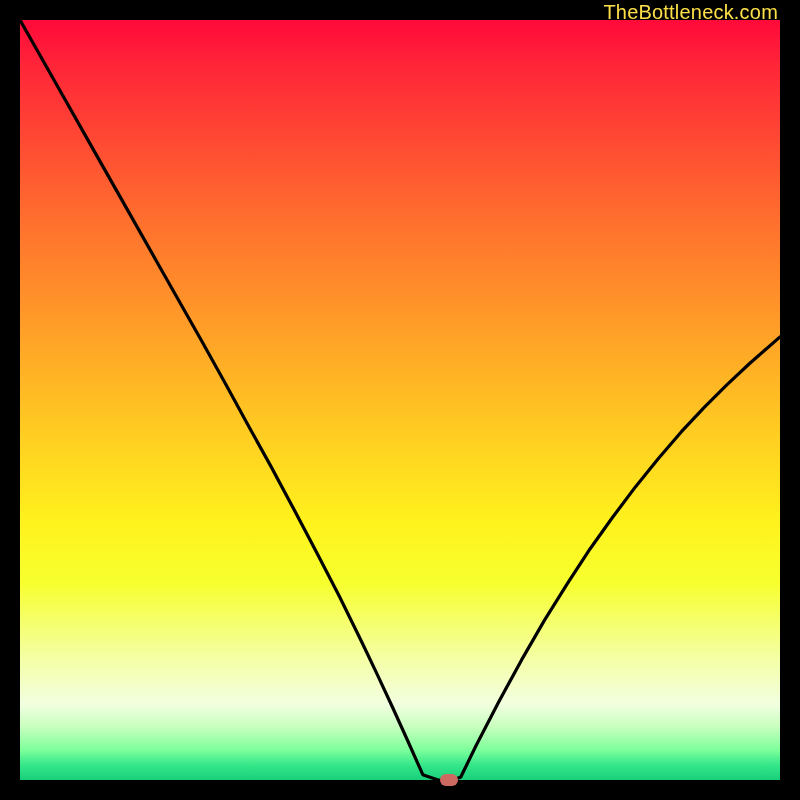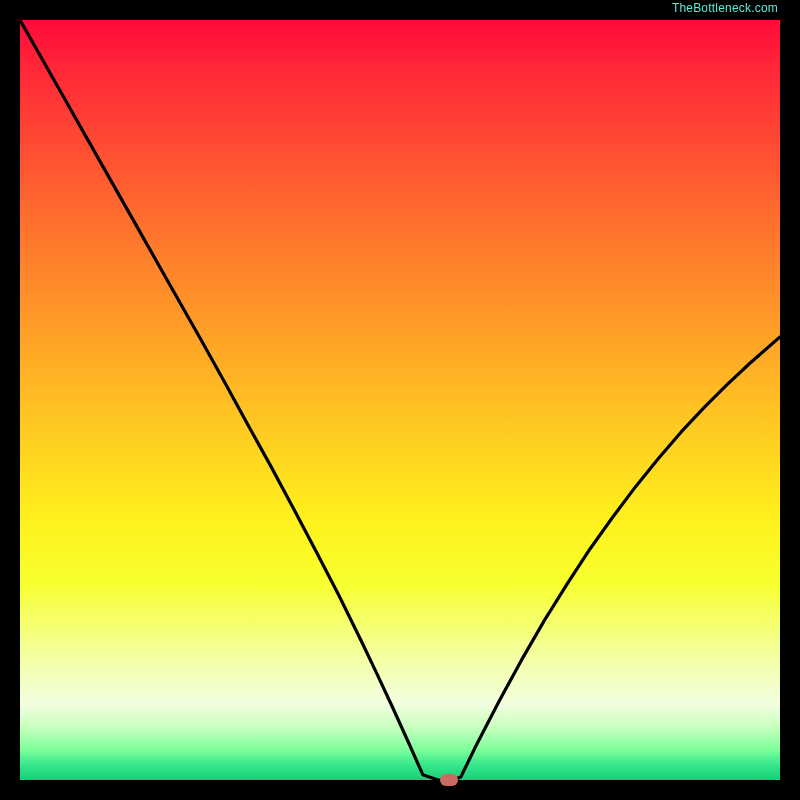--- a/index.html
+++ b/index.html
@@ -38,22 +38,22 @@
       #7fff9c 96%,
       #36e78a 98%,
       #18cf7a 100%
     );
   }
   .watermark {
     position: absolute;
     top: 1px;
     right: 22px;
     font-family: Arial, Helvetica, sans-serif;
-    font-size: 12px;
-    color: #5eead4;
+    font-size: 20px;
+    color: #fde047;
     letter-spacing: 0.2px;
     user-select: none;
   }
   svg.curve {
     position: absolute;
     left: 0;
     top: 0;
     width: 760px;
     height: 760px;
   }

